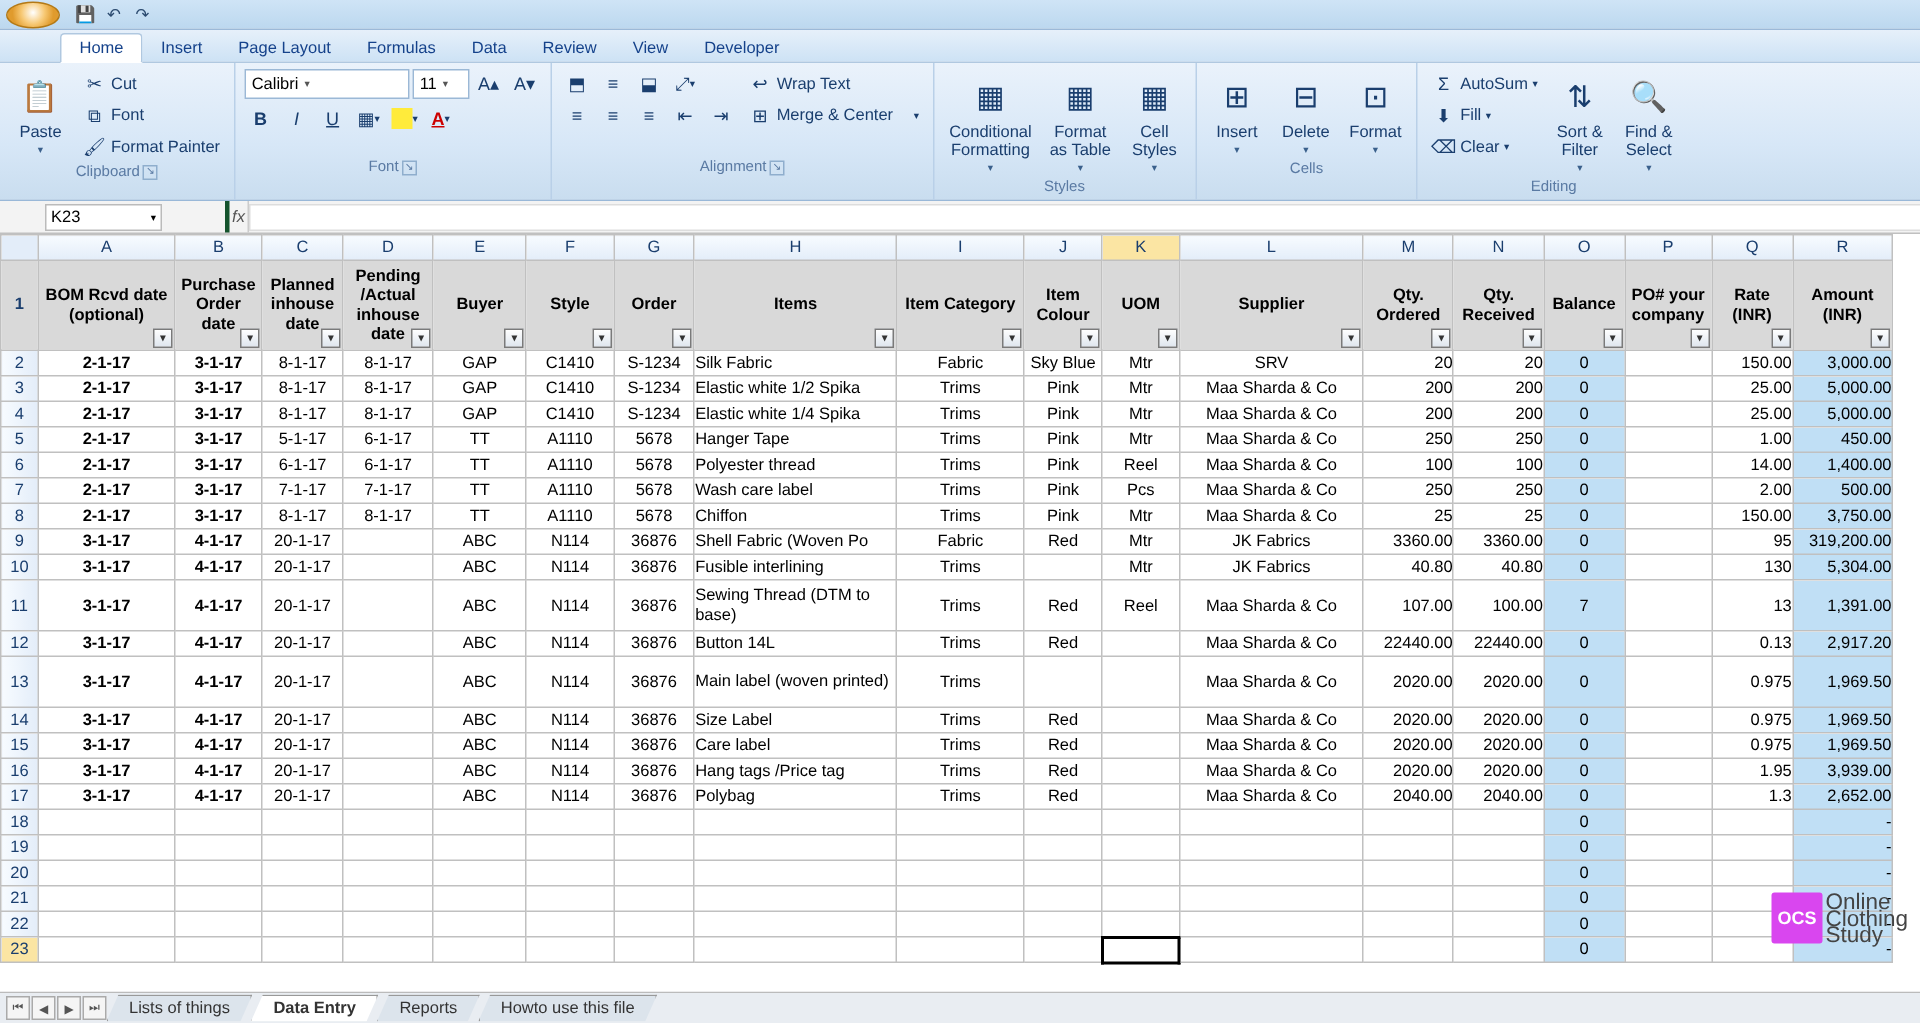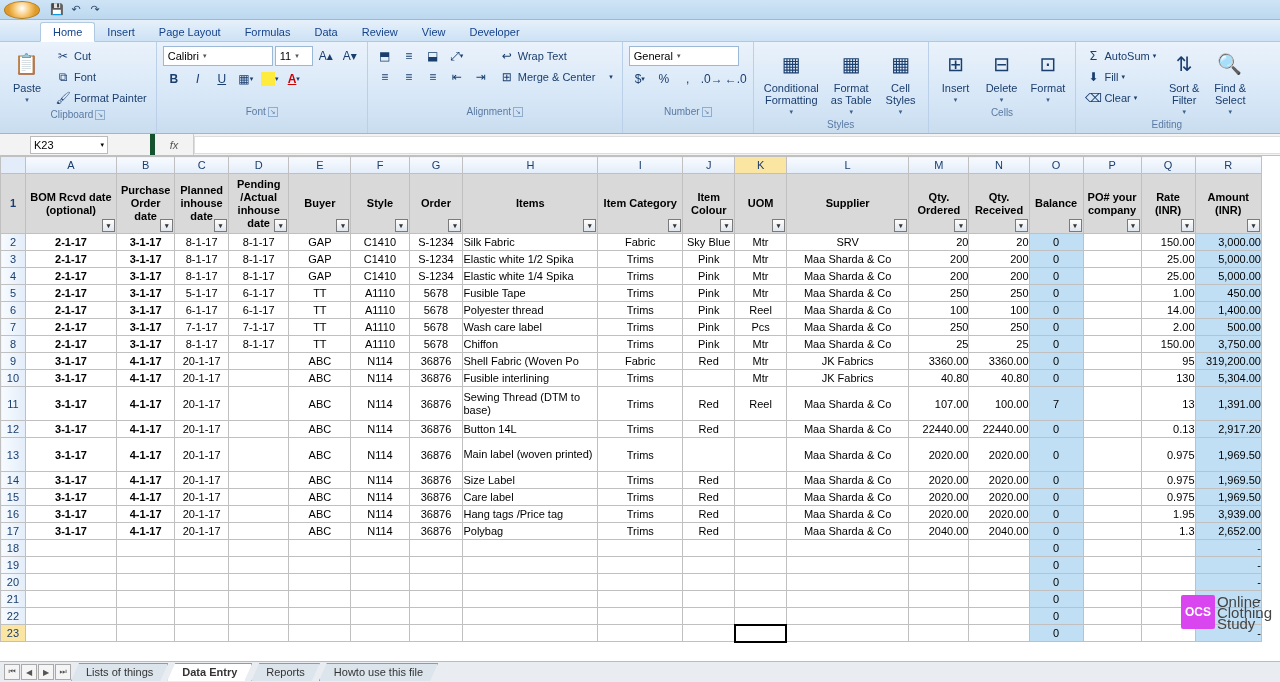--- a/index.html
+++ b/index.html
@@ -35,21 +35,21 @@
 .row{display:flex;gap:2px;align-items:center}
 .iconbtn{width:22px;height:20px;display:flex;align-items:center;justify-content:center;border:1px solid transparent;font-size:12px;color:#1a3e6e}
 .hl{background:#ffeb3b;width:14px;height:14px;display:inline-block}
 .fontcolor{color:#c00;font-weight:bold;text-decoration:underline}
 
 
 .fxrow{height:22px;border-bottom:1px solid #c0c0c0;display:flex;align-items:stretch;background:#f3f3f3}
 .namebox-wrap{width:150px;display:flex;align-items:center;padding-left:30px}
 .namebox{border:1px solid #bbb;background:#fff;width:78px;height:18px;padding:0 3px;display:flex;align-items:center;justify-content:space-between}
 .namebox .dd{font-size:7px}
-.fxbtn{width:44px;border-left:5px solid #14532d;border-right:1px solid #ccc;display:flex;align-items:center;justify-content:center;font-style:italic;color:#555}
+.fxbtn{width:16px;border-left:3px solid #14532d;border-right:1px solid #ccc;display:flex;align-items:center;justify-content:center;font-style:italic;color:#555}
 .fxinput{flex:1;background:#fff;border:1px solid #ddd;border-right:none;height:18px;margin:2px 0;padding:0 4px}
 
 
 .gridwrap{position:relative;height:505px;overflow:hidden;background:#fff}
 table.sheet{border-collapse:collapse;table-layout:fixed;width:1262px}
 table.sheet th,table.sheet td{border:1px solid #c0c0c0;padding:0;height:17px;font-size:11px;overflow:hidden;white-space:nowrap}
 .colhdr th{background:linear-gradient(#f7fbff,#e3edf9);color:#1a3e6e;text-align:center;font-weight:400;font-size:11px;height:18px}
 .colhdr th.sel{background:#fbe5a3}
 .rowhdr{background:linear-gradient(90deg,#f7fbff,#e3edf9);text-align:center;color:#1a3e6e;width:24px}
 .rowhdr.sel{background:#fbe5a3}
@@ -198,39 +198,20 @@
             <span style="font-size:7px;margin-left:auto">▾</span>
           </div>
       </div>
     </div>
     <div class="group-label">
         <span>Alignment</span>
         <span class="dlg">↘</span>
       </div>
   </div>
 
-  <div class="group" style="min-width:120px">
-    <div class="group-body" style="flex-direction:column;gap:3px">
-      <div class="combo" style="width:110px">
-          <span>General</span>
-          <span class="dd">▾</span>
-        </div>
-      <div class="row">
-        <div class="iconbtn">$<span style="font-size:7px">▾</span></div>
-        <div class="iconbtn">%</div>
-        <div class="iconbtn">,</div>
-        <div class="iconbtn">.0→</div>
-        <div class="iconbtn">←.0</div>
-      </div>
-    </div>
-    <div class="group-label">
-        <span>Number</span>
-        <span class="dlg">↘</span>
-      </div>
-  </div>
 
   <div class="group">
     <div class="group-body">
       <div class="bigbtn">
           <div class="ico">▦</div>
           <div class="lbl" style="white-space:pre">Conditional
 Formatting</div>
           <div class="dd">▾</div>
         </div>
       <div class="bigbtn">
@@ -454,21 +435,21 @@
         </tr>
         <tr>
           <td class="rowhdr">5</td>
           <td class="c b">2-1-17</td>
           <td class="c b">3-1-17</td>
           <td class="c">5-1-17</td>
           <td class="c">6-1-17</td>
           <td class="c">TT</td>
           <td class="c">A1110</td>
           <td class="c">5678</td>
-          <td class="l">Fusible Tape</td>
+          <td class="l">Hanger Tape</td>
           <td class="c">Trims</td>
           <td class="c">Pink</td>
           <td class="c">Mtr</td>
           <td class="c">Maa Sharda &amp; Co</td>
           <td class="r">250</td>
           <td class="r">250</td>
           <td class="bal0">0</td>
           <td class=""></td>
           <td class="r">1.00</td>
           <td class="amt">450.00</td>

